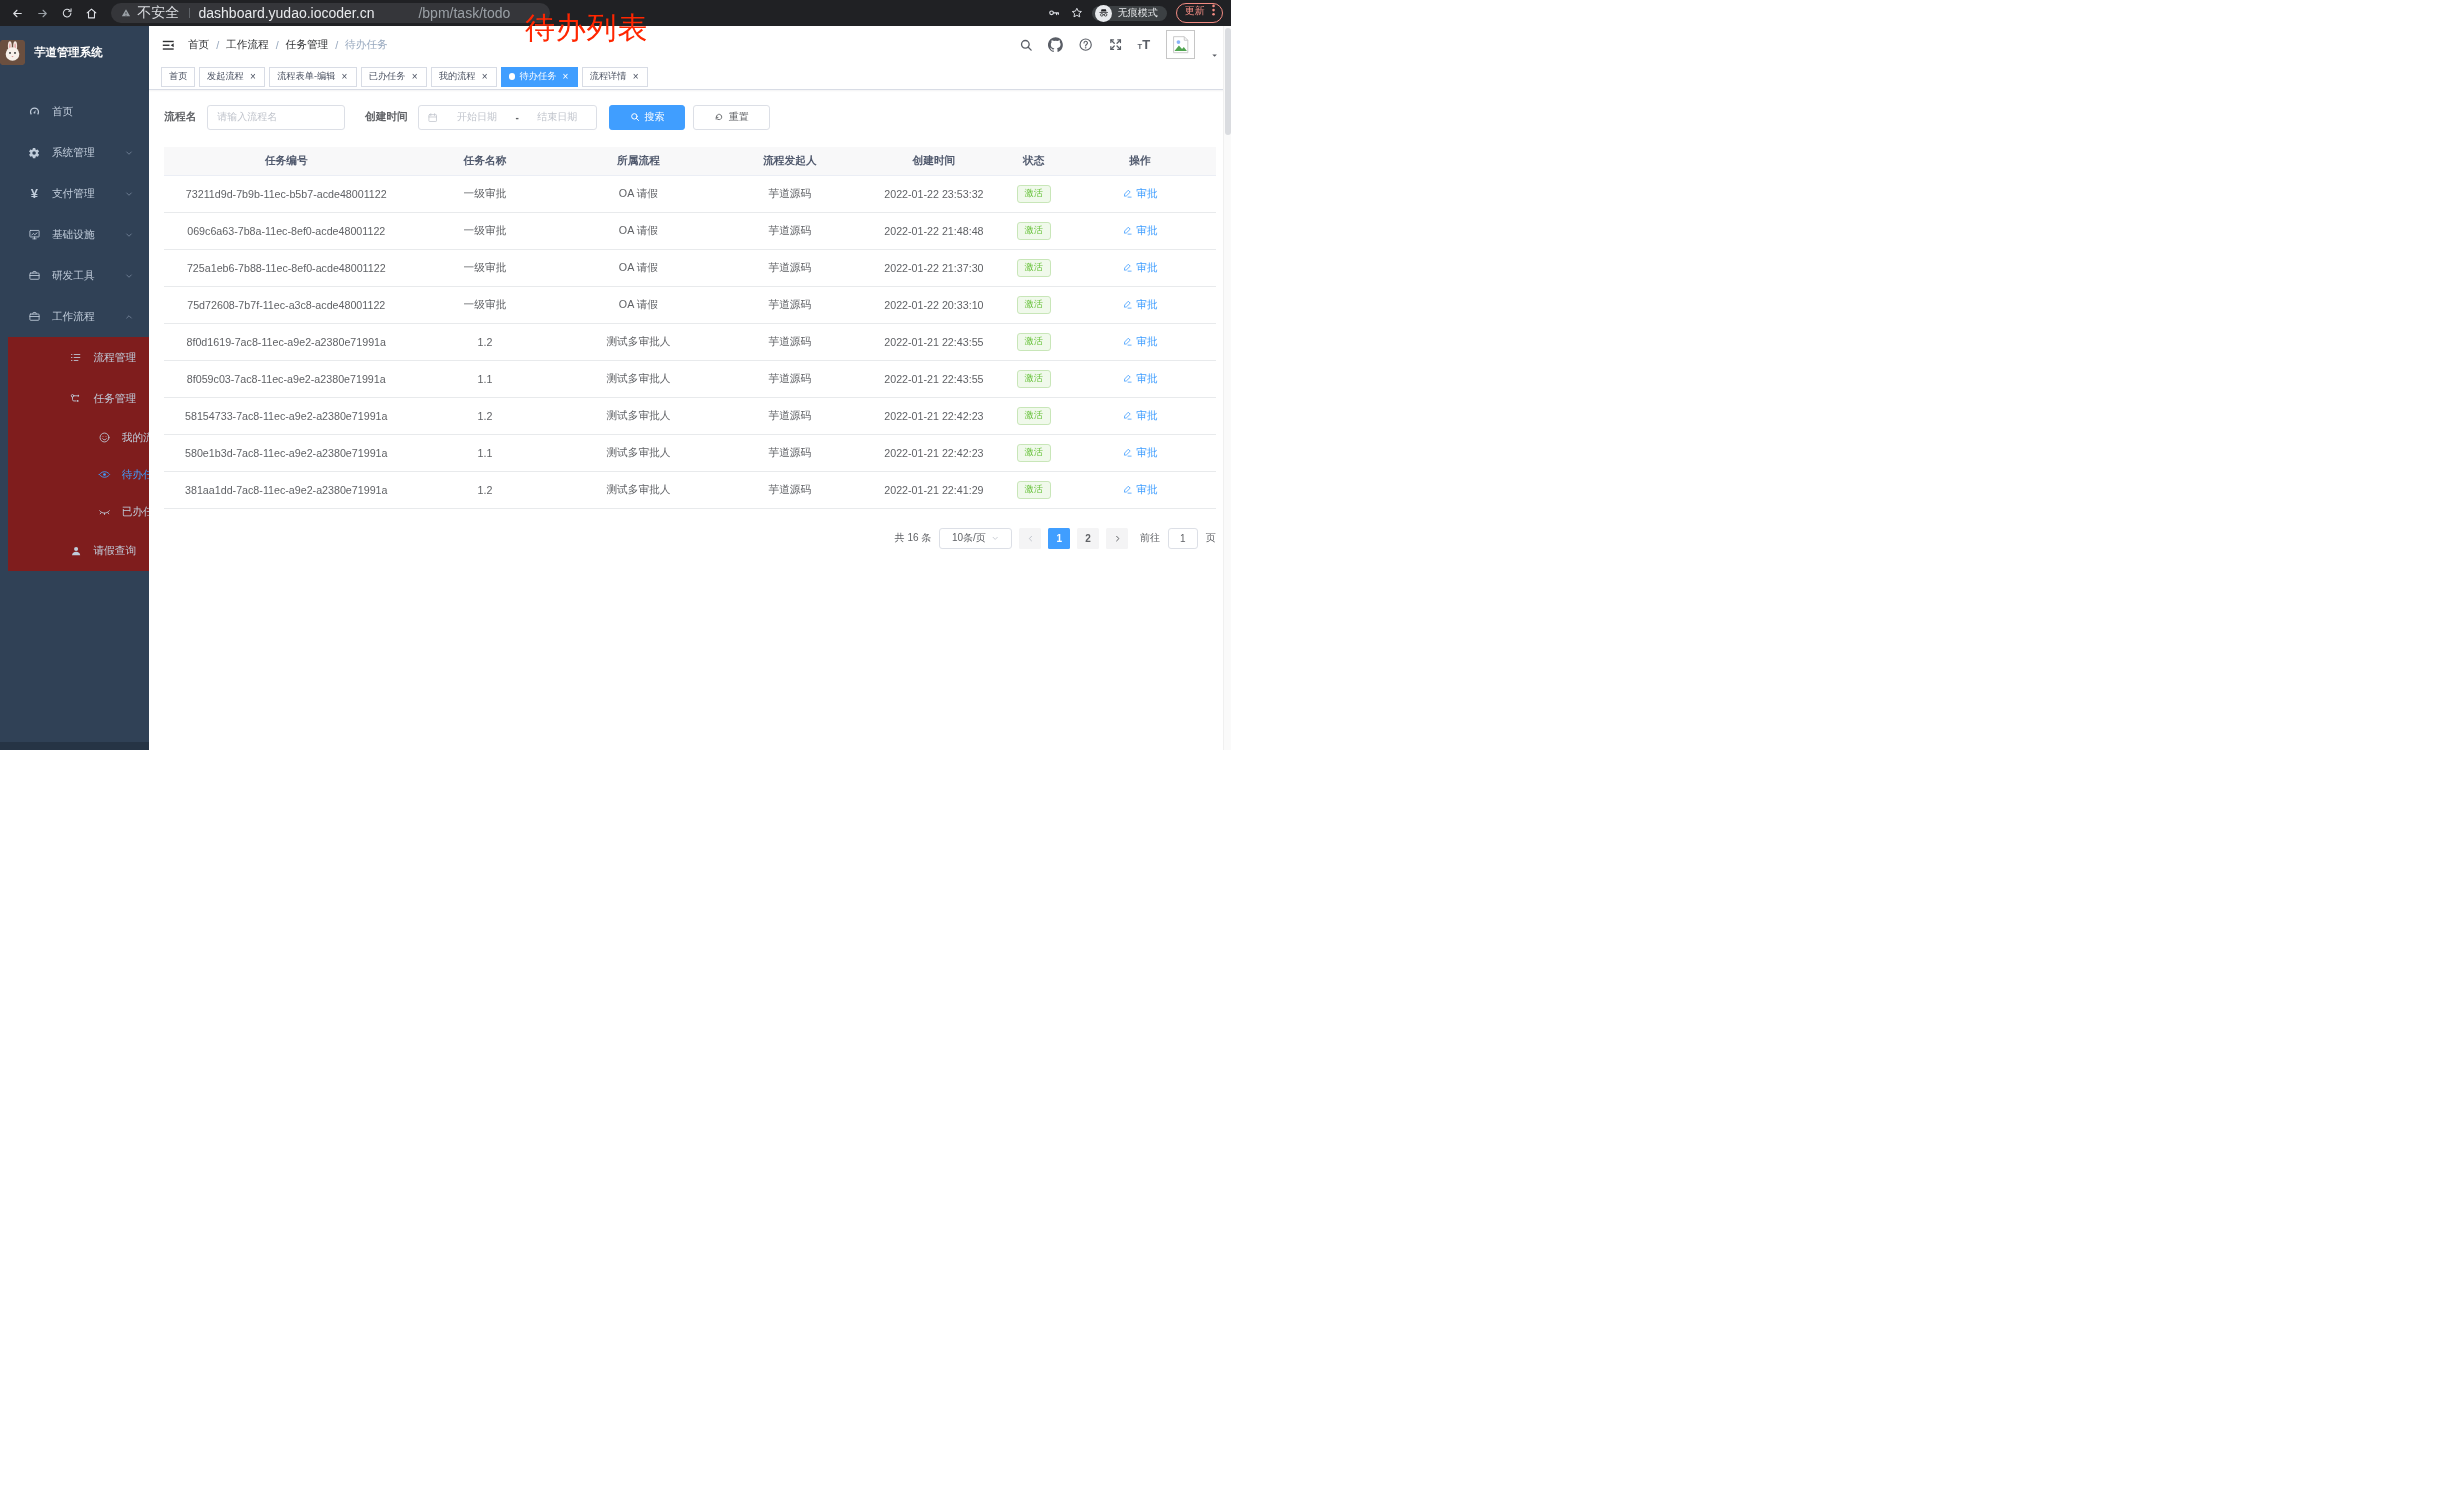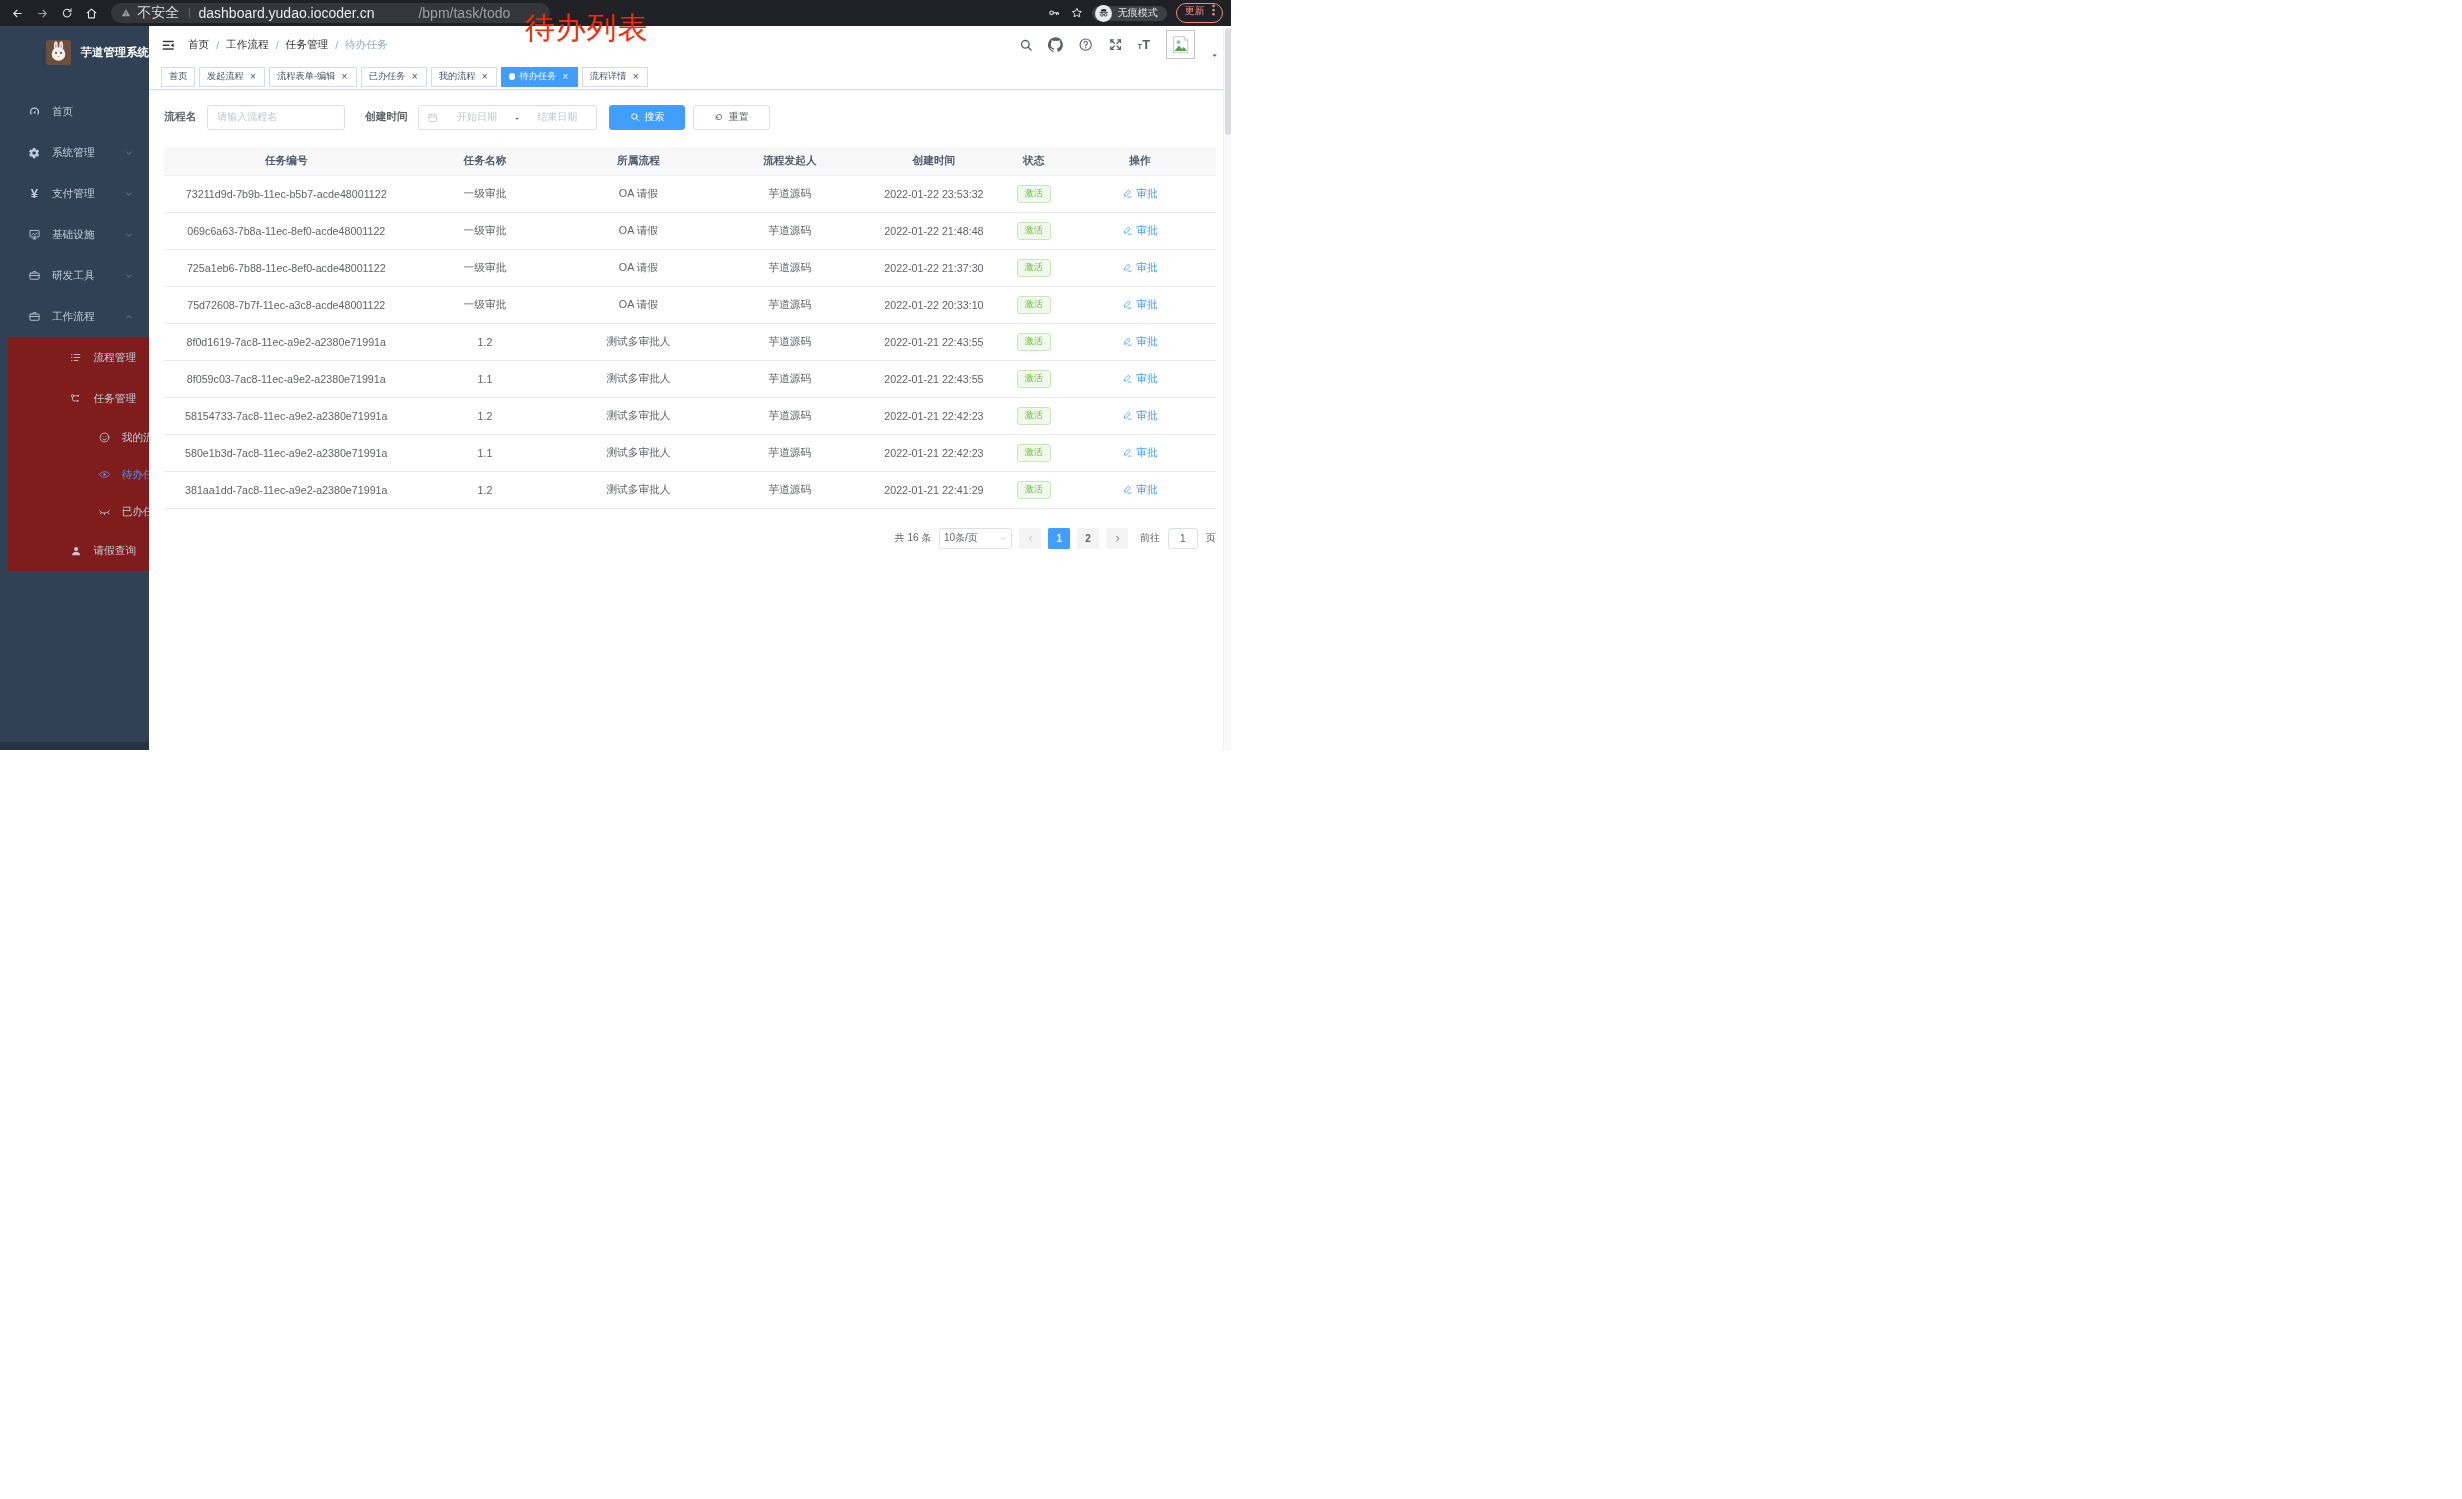--- a/index.html
+++ b/index.html
@@ -22,21 +22,21 @@
   .incog { height:15px; background:#3c4043; border-radius:10.7px; display:flex; align-items:center; gap:6.1px; padding:0 9.2px 0 2.3px; color:#e8eaed; font-size:10px; cursor:pointer; }
   .incog-circle { width:17px; height:17px; border-radius:50%; background:#e8eaed; display:flex; align-items:center; justify-content:center; color:#202124; }
   .update-pill { height:20px; border:1.1px solid #f28b82; border-radius:10.7px; color:#f28b82; display:flex; gap:6.9px; padding:0 7.6px; font-size:10px; cursor:pointer; }
 
   
   .annotation { position:absolute; left:525px; top:7.6px; font-size:30px; color:#ff2600; z-index:60; letter-spacing:0.8px; font-weight:500; pointer-events:none; }
 
   
   .app { display:flex; height:724px; }
   .sidebar { width:149px; background:#304156; color:#c0ccda; flex-shrink:0; position:relative; overflow:hidden; }
-  .logo-row { height:40px; margin-top:6.1px; display:flex; align-items:center; padding-left:22px; gap:9.2px;justify-content:flex-end; }
+  .logo-row { height:40px; margin-top:6.1px; display:flex; align-items:center; gap:9.2px; }
   .logo-img { width:25px; height:25px; border-radius:2.3px; overflow:hidden; flex-shrink:0; }
   .logo-title { color:#fff; font-weight:700; font-size:11.4px; white-space:nowrap; }
   .menu { padding-top:19px; }
   .menu-item { height:41px; display:flex; align-items:center; gap:10.7px; font-size:10.7px; cursor:pointer; position:relative; padding-left:27.5px; }
   .menu-item.l2 { padding-left:61px; }
   .menu-item.l3 { padding-left:90px; height:37px; }
   .menu-item.in-sub { background:#7f1d1d;margin-left:8px; }
   .menu-item.active { color:#409eff; }
   .mi-icon { width:13.7px; display:flex; justify-content:center; align-items:center; }
   .mi-label { white-space:nowrap; }
@@ -78,21 +78,21 @@
   .btn-search { margin-left:11.4px; background:#409eff; color:#fff; border:0.8px solid #409eff; }
   .btn-reset { margin-left:7.6px; background:#fff; border:0.8px solid #dcdfe6; color:#606266; }
 
   table.grid { width:100%; border-collapse:collapse; margin-top:17.5px; table-layout:fixed; }
   .grid th { background:#f8f8f9; height:28px; font-size:10.7px; color:#515a6e; font-weight:600; text-align:center; border-bottom:0.8px solid #ebeef5; }
   .grid td { height:37px; text-align:center; font-size:10.7px; color:#606266; border-bottom:0.8px solid #e8eaec; white-space:nowrap; overflow:hidden; }
   .badge { display:inline-block; padding:1.5px 6.9px; font-size:9.2px; line-height:13px; color:#67c23a; background:#f0f9eb; border:0.8px solid #c8e6b8; border-radius:3.1px; }
   .approve { color:#409eff; display:inline-flex; align-items:center; gap:3.1px; font-size:10.7px; cursor:pointer; }
 
   .pager { display:flex; align-items:center; justify-content:flex-end; margin-top:19px; gap:7.6px; font-size:10px; color:#606266; }
-  .page-select { width:73px; height:21.4px; border:0.8px solid #dcdfe6; border-radius:3.1px; display:flex; align-items:center; justify-content:space-between; padding:0 4px; color:#606266; cursor:pointer; background:#fff; }
+  .page-select { width:73px; height:21.4px; border:0.8px solid #dcdfe6; border-radius:3.1px; display:flex; align-items:center; justify-content:space-between; padding:0 12px; color:#606266; cursor:pointer; background:#fff; }
   .pg-btn { min-width:21.4px; height:21.4px; background:#f4f4f5; border-radius:1.5px; display:flex; align-items:center; justify-content:center; color:#606266; font-weight:700; cursor:pointer; }
   .pg-btn.disabled { color:#c0c4cc; cursor:default; }
   .pg-btn.active { background:#409eff; color:#fff; }
   .goto-input { width:30.5px; height:21.4px; border:0.8px solid #dcdfe6; border-radius:3.1px; display:flex; align-items:center; justify-content:center; color:#606266; background:#fff; cursor:text; }
 
   .page-scrollbar { position:absolute; right:0; top:26px; bottom:0; width:7.6px; background:#fafafa; border-left:0.8px solid #f0f0f0; z-index:40; }
   .page-scrollbar .thumb { position:absolute; top:2.3px; left:0.8px; width:5.3px; height:107px; background:#dadce0; border-radius:3.1px; }
 </style>
 </head>
 <body>

